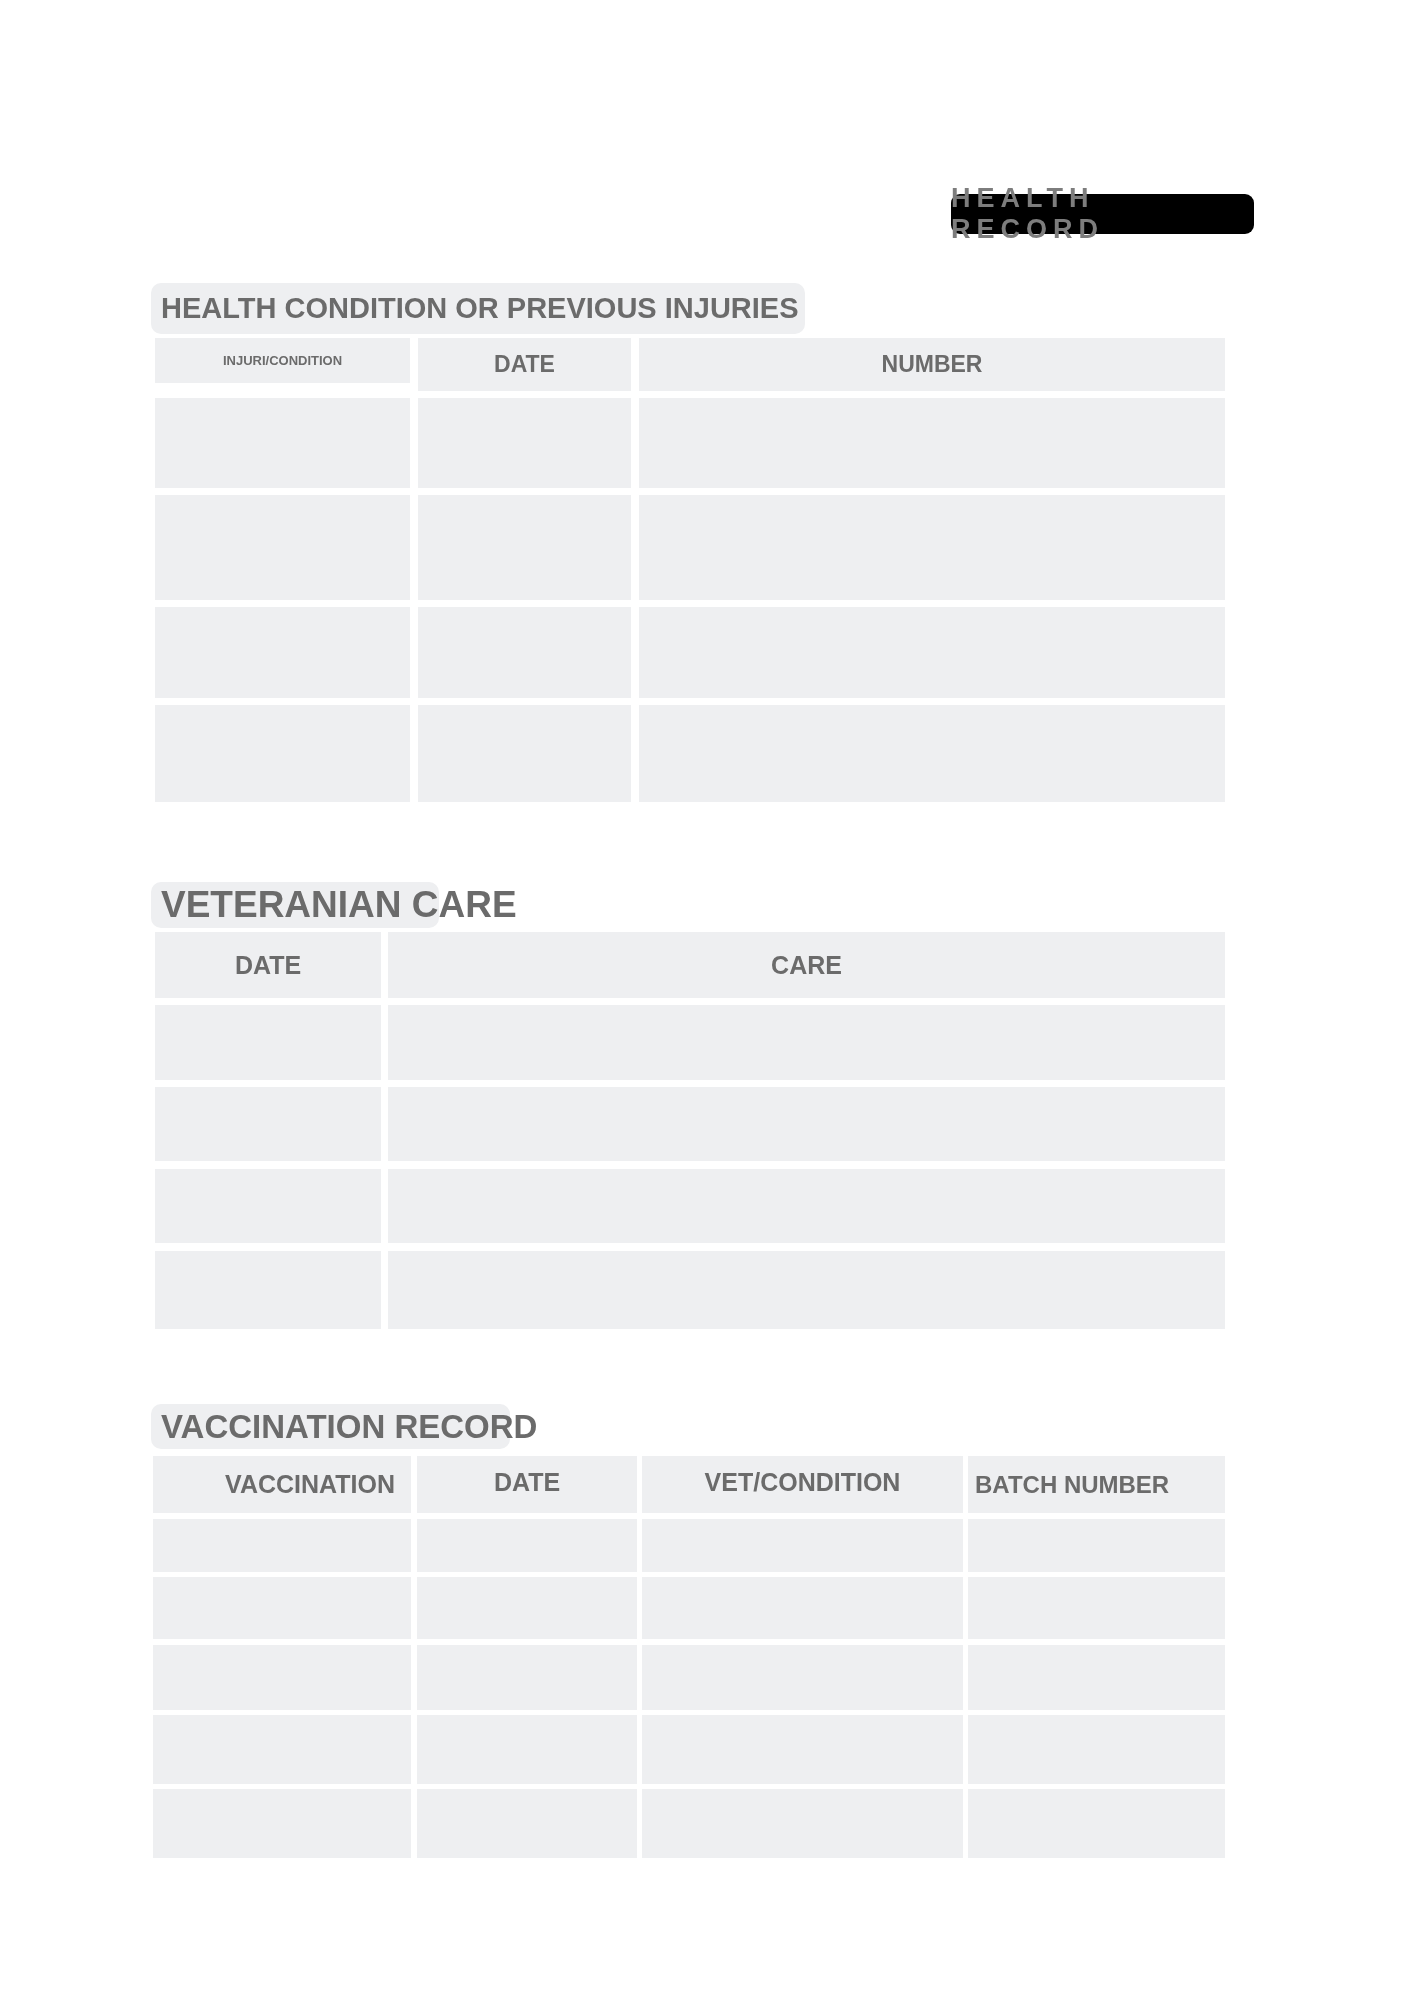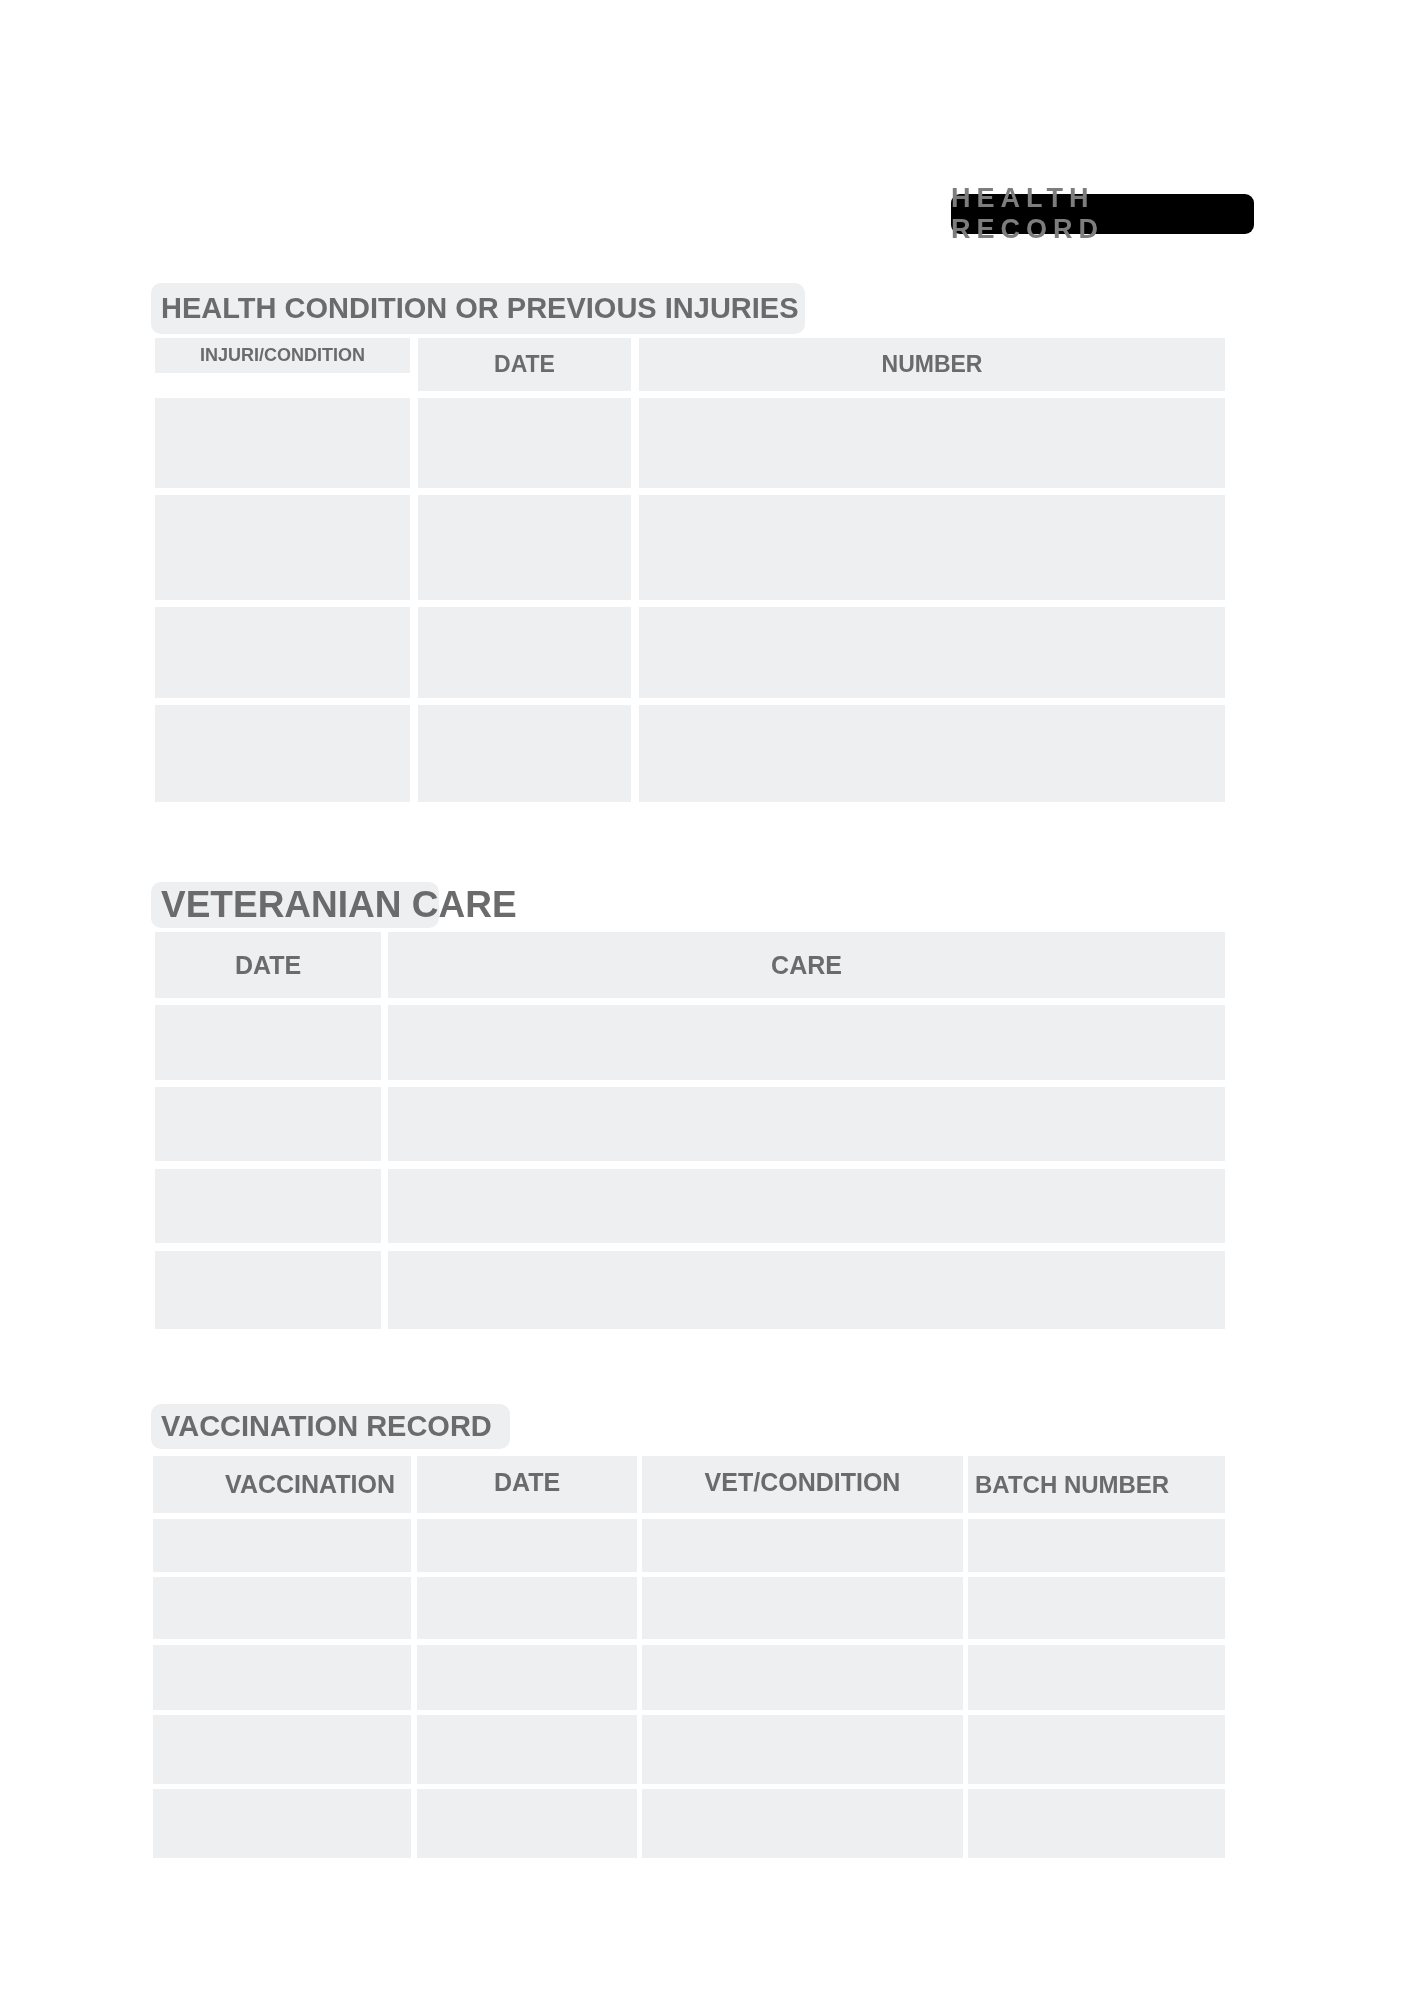--- a/index.html
+++ b/index.html
@@ -20,21 +20,21 @@
 
 <div class="abs badge" style="left:951px; top:194px; width:303px; height:40px;">
   <span>HEALTH RECORD</span>
 </div>
 
 <div class="abs pill" style="left:151px; top:283px; width:654px; height:51px; font-size:29px;">
   <span>HEALTH CONDITION OR PREVIOUS INJURIES</span>
 </div>
 
 <div>
-  <div class="abs hcell" style="left:155px; top:338px; width:255px; height:35px; font-size:18px;align-items:center;">
+  <div class="abs hcell" style="left:155px; top:338px; width:255px; height:45px; font-size:13px;align-items:center;">
     <span>INJURI/CONDITION</span>
   </div>
   <div class="abs hcell" style="left:418px; top:338px; width:213px; height:53px; font-size:23px;">
     <span>DATE</span>
   </div>
   <div class="abs hcell" style="left:639px; top:338px; width:586px; height:53px; font-size:23px;">
     <span>NUMBER</span>
   </div>
 
   <div class="abs cell" style="left:155px; top:398px; width:255px; height:90px;"></div>
@@ -72,21 +72,21 @@
   <div class="abs cell" style="left:155px; top:1087px; width:226px; height:74px;"></div>
   <div class="abs cell" style="left:388px; top:1087px; width:837px; height:74px;"></div>
 
   <div class="abs cell" style="left:155px; top:1169px; width:226px; height:74px;"></div>
   <div class="abs cell" style="left:388px; top:1169px; width:837px; height:74px;"></div>
 
   <div class="abs cell" style="left:155px; top:1251px; width:226px; height:78px;"></div>
   <div class="abs cell" style="left:388px; top:1251px; width:837px; height:78px;"></div>
 </div>
 
-<div class="abs pill" style="left:151px; top:1404px; width:359px; height:45px; font-size:29px;">
+<div class="abs pill" style="left:151px; top:1404px; width:359px; height:45px; font-size:33px;">
   <span>VACCINATION RECORD</span>
 </div>
 
 <div>
   <div class="abs hcell" style="left:153px; top:1456px; width:258px; height:57px; font-size:25px; justify-content:flex-end; padding-right:16px;">
     <span>VACCINATION</span>
   </div>
   <div class="abs hcell" style="left:417px; top:1456px; width:220px; height:57px; font-size:25px; align-items:flex-start; padding-top:12px;">
     <span>DATE</span>
   </div>

